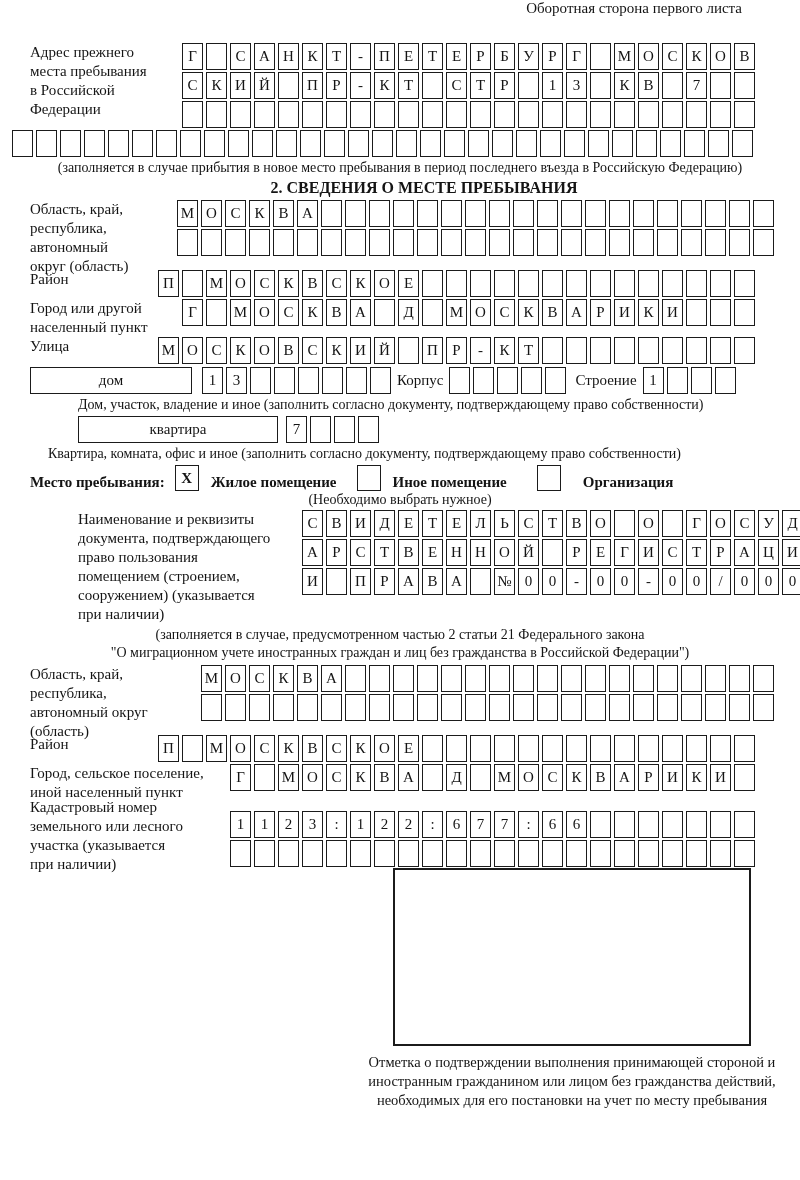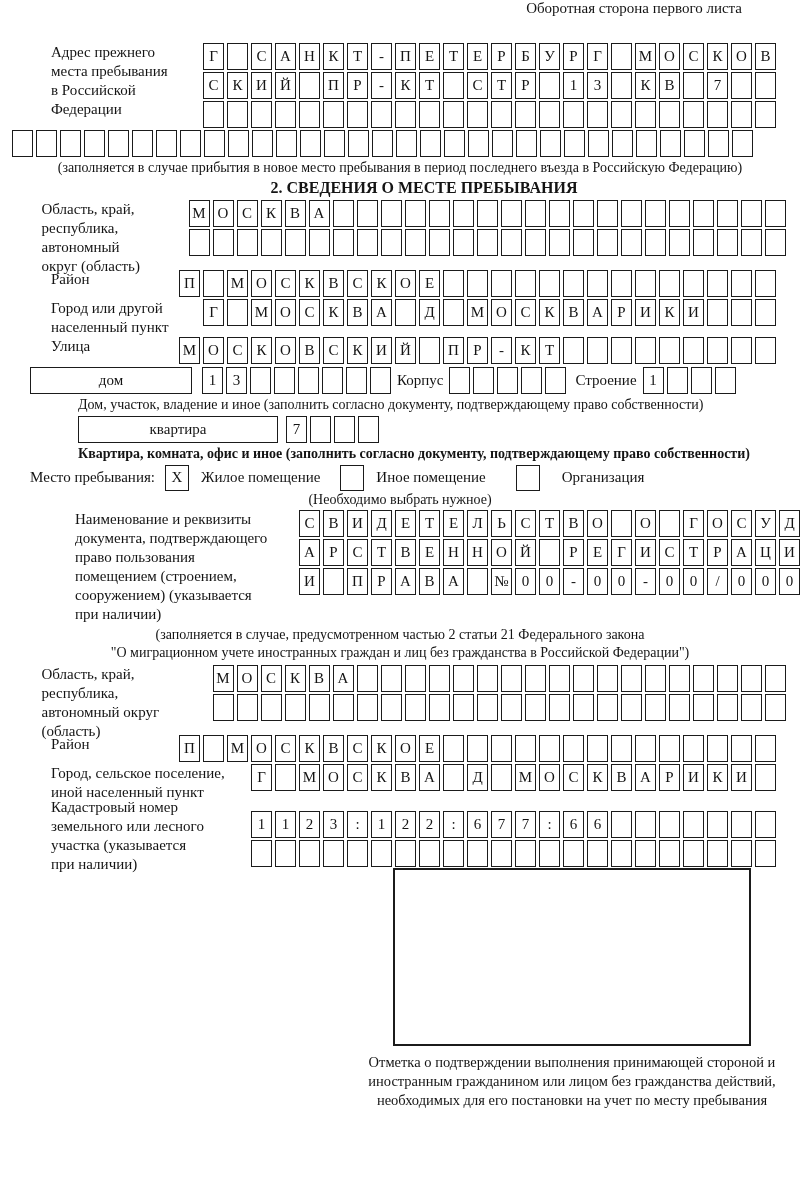--- a/index.html
+++ b/index.html
@@ -2,21 +2,21 @@
 <html><head>
 <meta charset="utf-8">
 <style>
   html,body{margin:0;padding:0;background:#ffffff;}
   .page{
     width:800px;height:1180px;box-sizing:border-box;position:relative;
     background:#ffffff;color:#141414;overflow:hidden;
     font-family:"Liberation Serif","DejaVu Serif",serif;font-size:15px;
   }
   .header-note{margin-top:0;text-align:right;padding-right:58px;font-size:15px;}
-  .field{display:flex;align-items:flex-start;justify-content:center;}
+  .field{display:flex;align-items:flex-start;}
   .label{box-sizing:border-box;padding-left:30px;line-height:19px;font-size:15px;}
   .label div{white-space:nowrap;}
   .rows{display:block;}
   .cell-row{display:flex;height:27px;margin-bottom:2px;}
   .cell{
     box-sizing:border-box;width:21px;height:27px;border:1.7px solid #1b1b1b;
     margin-right:3px;display:flex;align-items:center;justify-content:center;
     font-size:15px;line-height:1;
   }
   .w182{width:182px;flex:none;}
@@ -29,21 +29,21 @@
   .h70{height:70px;gap:19px;}
   .h34{height:34px;}
   .h38{height:38px;}
   .h76{height:76px;}
   .big-box{
     box-sizing:border-box;height:27px;border:1.7px solid #1b1b1b;
     display:flex;align-items:center;justify-content:center;font-size:15px;flex:none;
   }
   .house-row,.apt-row{display:flex;align-items:center;margin-left:30px;height:29px;}
   .inline-lbl{font-size:15px;flex:none;}
-  .stay-row{display:flex;align-items:center;margin-left:30px;height:27px;margin-top:1px;}
+  .stay-row{display:flex;align-items:flex-end;margin-left:30px;height:27px;margin-top:1px;font-weight:bold;}
   .checkbox{
     box-sizing:border-box;width:24px;height:26px;border:1.7px solid #1b1b1b;flex:none;
     display:flex;align-items:center;justify-content:center;font-size:15px;
   }
   .stamp-box{width:358px;height:178px;border:2px solid #1b1b1b;box-sizing:border-box;
     margin-left:393px;margin-top:-6px;}
   .stamp-caption{width:420px;margin:7px 0 0 362px;text-align:center;
     font-size:14.5px;line-height:19px;}
   .mt2{margin-top:2px;}.mt1{margin-top:1px;padding-left:48px;}.mt3{margin-top:3px;}
   .prev-full{margin-left:12px;margin-top:0;}
@@ -378,21 +378,21 @@
 
   <div class="apt-row mt1">
     <div class="big-box" style="width:200px;">квартира</div>
     <div class="cell-row" style="margin:0 0 0 8px;">
         <span class="cell">7</span>
         <span class="cell"></span>
         <span class="cell"></span>
         <span class="cell"></span>
       </div>
   </div>
-  <div class="note mt1" style="margin-left:30px;font-weight:bold;">Квартира, комната, офис и иное (заполнить согласно документу, подтверждающему право собственности)</div>
+  <div class="note mt1" style="">Квартира, комната, офис и иное (заполнить согласно документу, подтверждающему право собственности)</div>
 
   <div class="stay-row">
     <span>Место пребывания:</span>
     <span class="checkbox" style="margin-left:10px;">X</span>
     <span style="margin-left:12px;">Жилое помещение</span>
     <span class="checkbox" style="margin-left:20px;"></span>
     <span style="margin-left:12px;">Иное помещение</span>
     <span class="checkbox" style="margin-left:30px;"></span>
     <span style="margin-left:22px;">Организация</span>
   </div>

